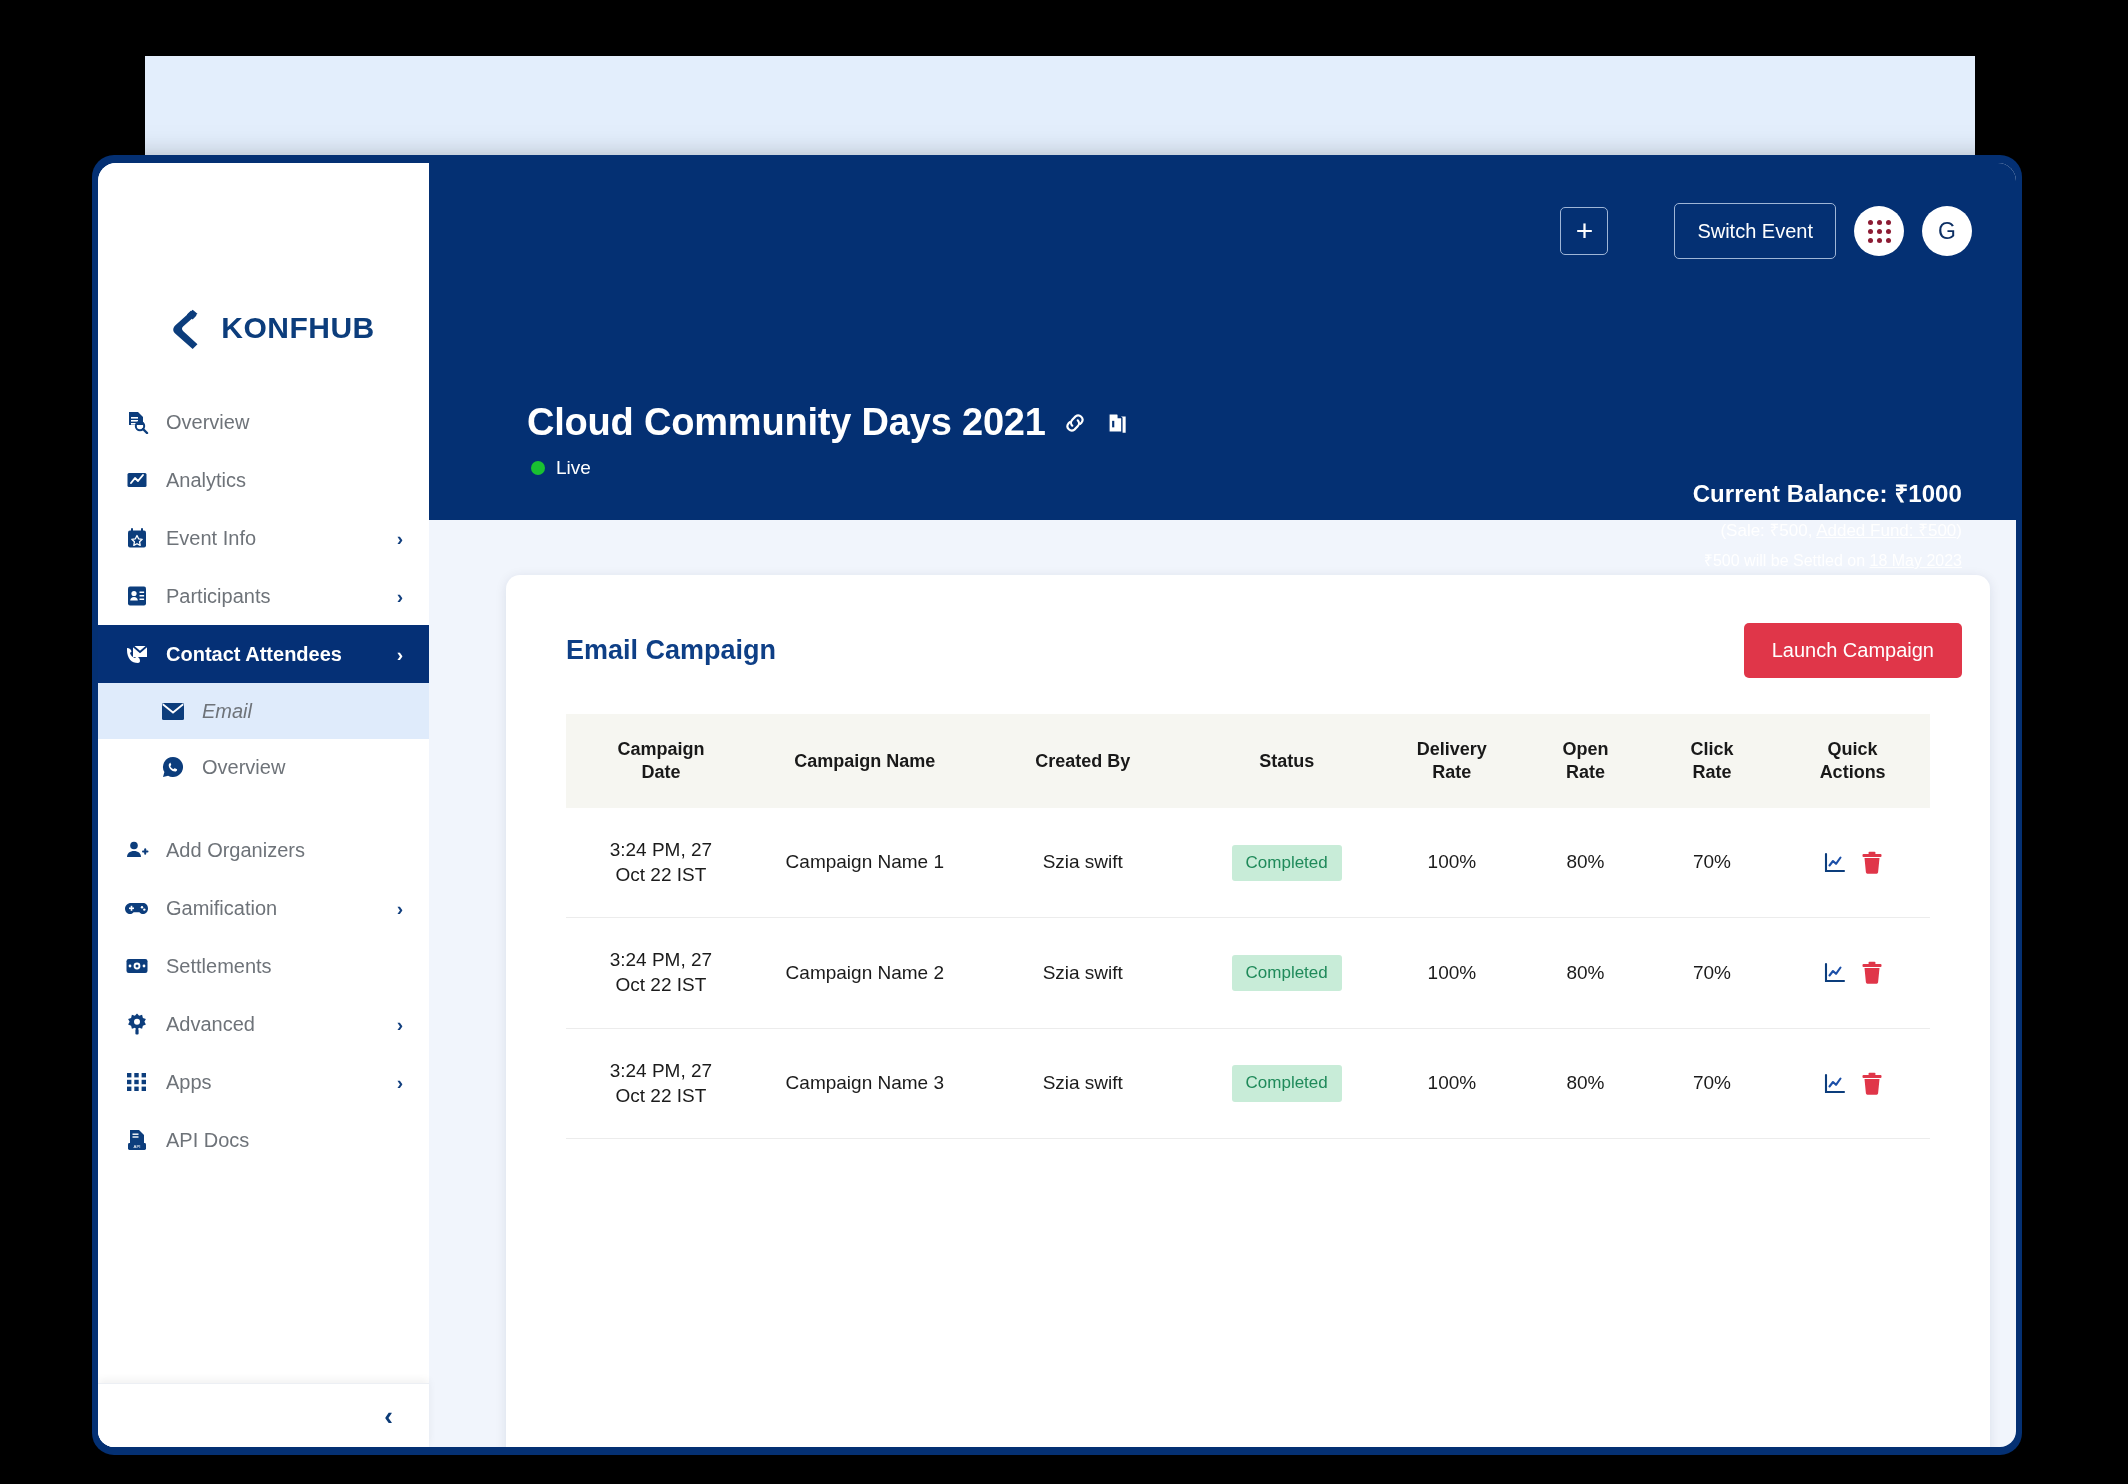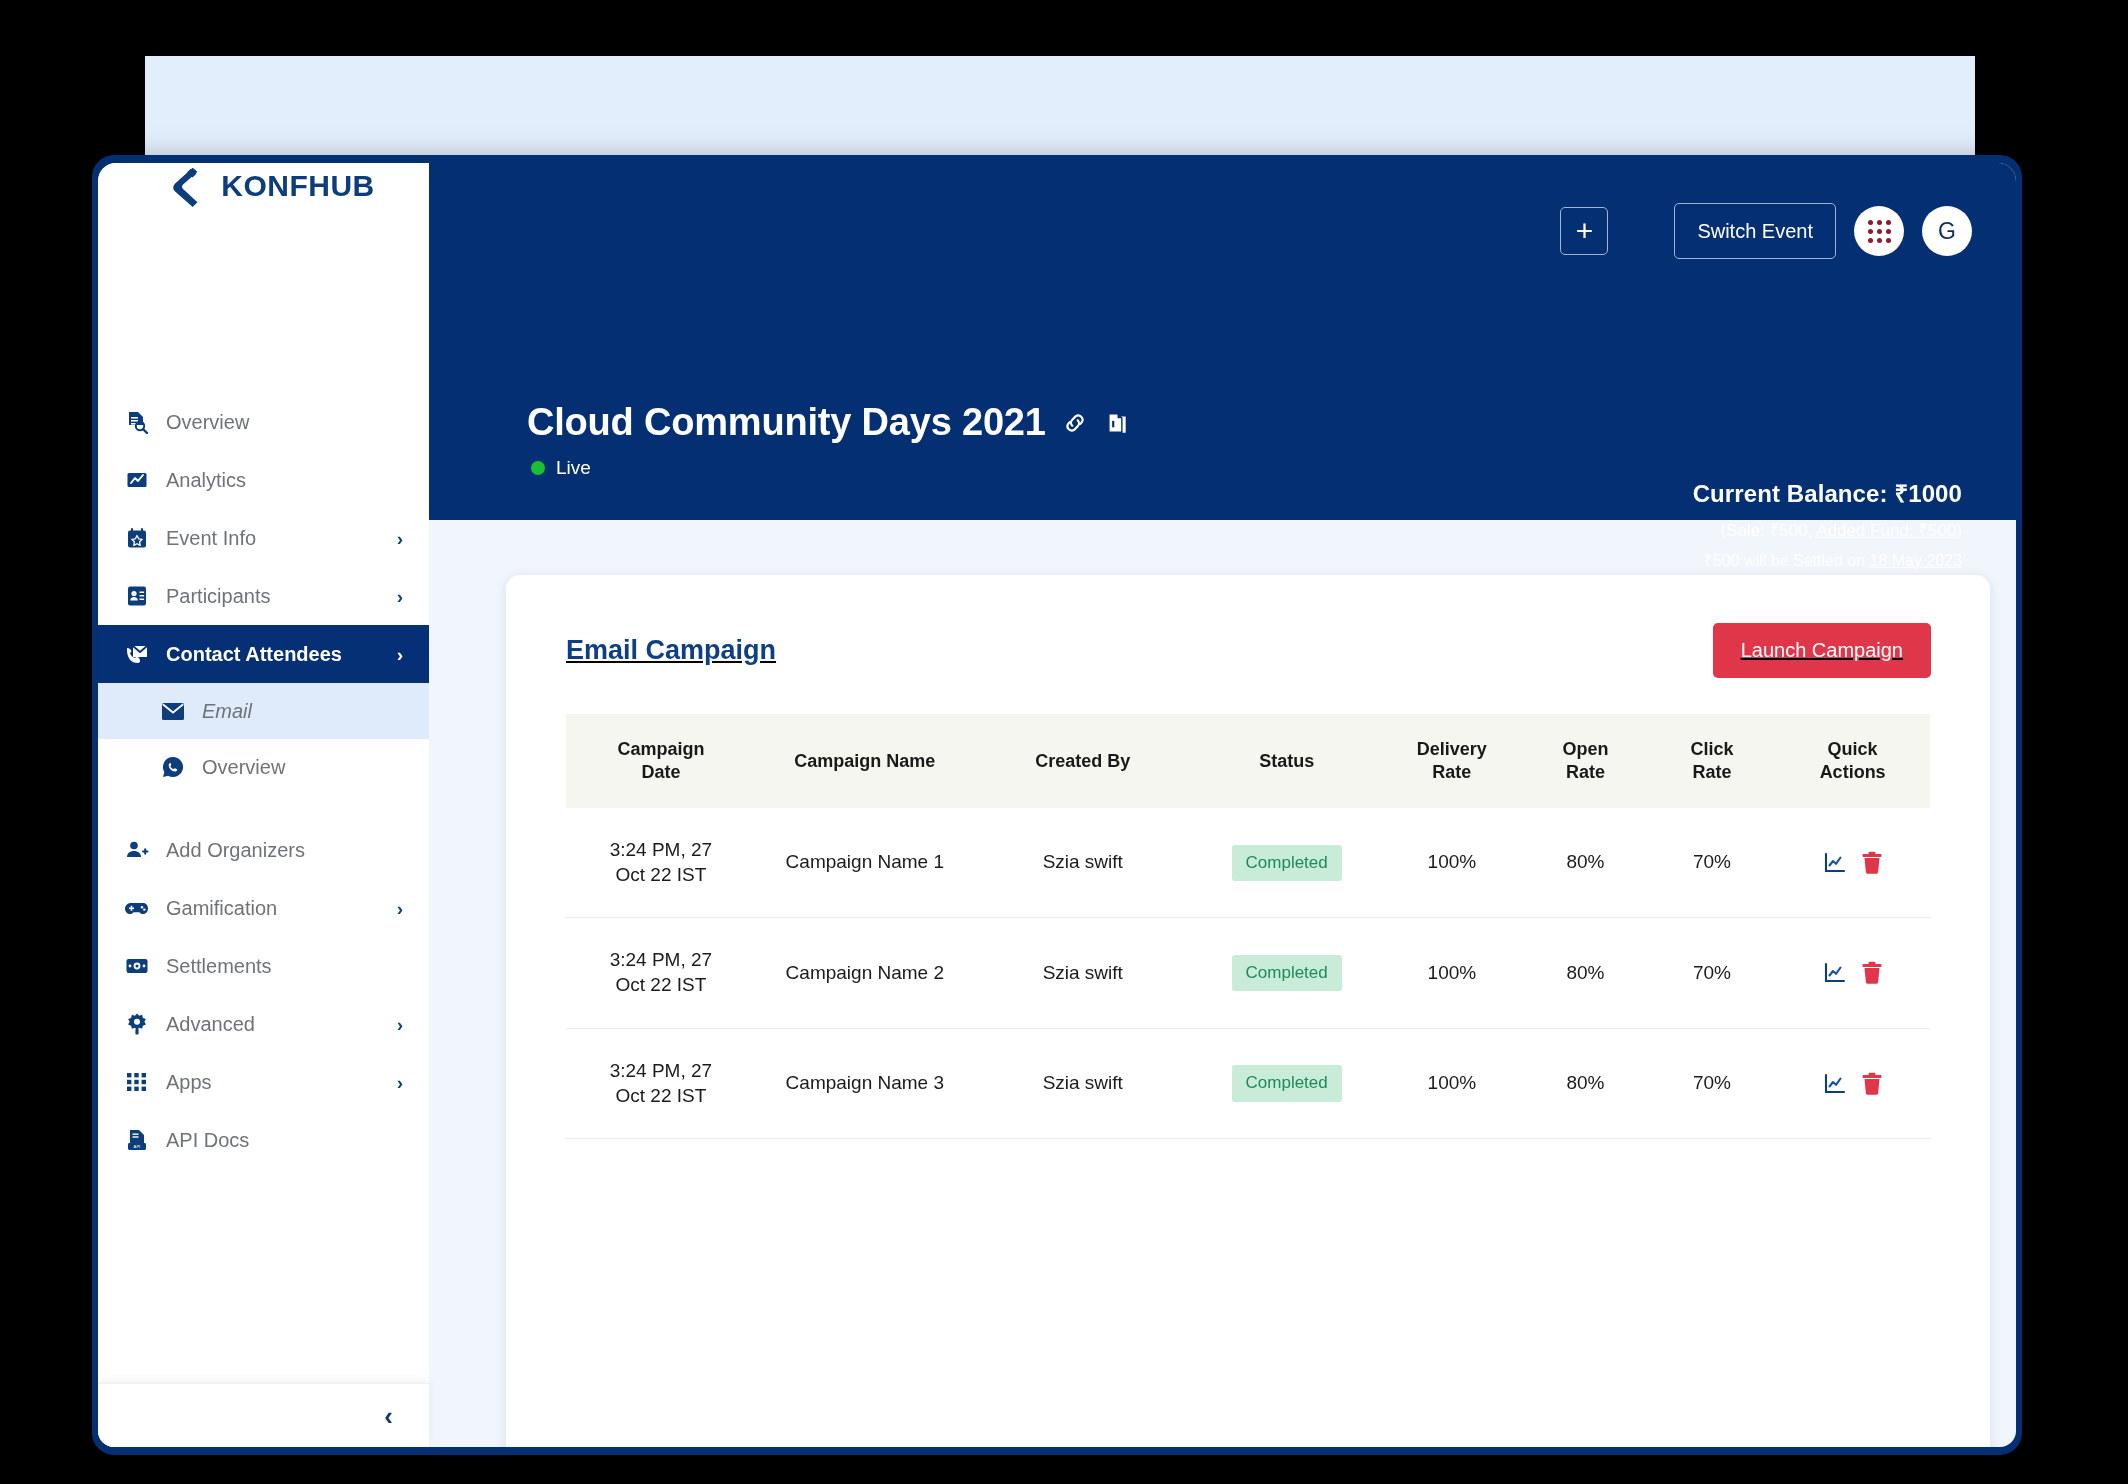--- a/index.html
+++ b/index.html
@@ -42,21 +42,21 @@
   
   .sidebar {
     position: absolute;
     left: 0; top: 0;
     width: 331px; height: 1284px;
     background: #ffffff;
     border-radius: 16px 0 0 16px;
   }
   .logo-wrap {
     height: 188px;
-    display: flex; align-items: flex-start; justify-content: center;
+    display: flex; align-items: flex-end; justify-content: center;
     padding-left: 10px;
   }
   .logo {
     display: flex; align-items: center; gap: 13px;
   }
   .logo-mark { width: 46px; height: 46px; display:block; }
   .logo-text {
     font-size: 30px; font-weight: bold; letter-spacing: 0.5px;
     color: #0c3d7c;
   }
@@ -226,22 +226,21 @@
     left: 77px; top: 412px;
     width: 1484px; height: 1010px;
     background: #ffffff;
     border-radius: 14px 14px 0 0;
     box-shadow: 0 2px 12px rgba(10,30,70,0.10);
     overflow: hidden;
   }
 
   .card-head {
     display: flex; align-items: center; justify-content: space-between;
-    padding: 48px 59px 0 60px;
-    text-decoration: underline;
+    padding: 48px 28px 0 60px;
   }
   .card-title {
     font-size: 27px; font-weight: bold; color: #0e3f86;
   }
   .btn-launch {
     background: #e03649;
     color: #ffffff;
     font-size: 20px;
     border: none;
     border-radius: 5px;

